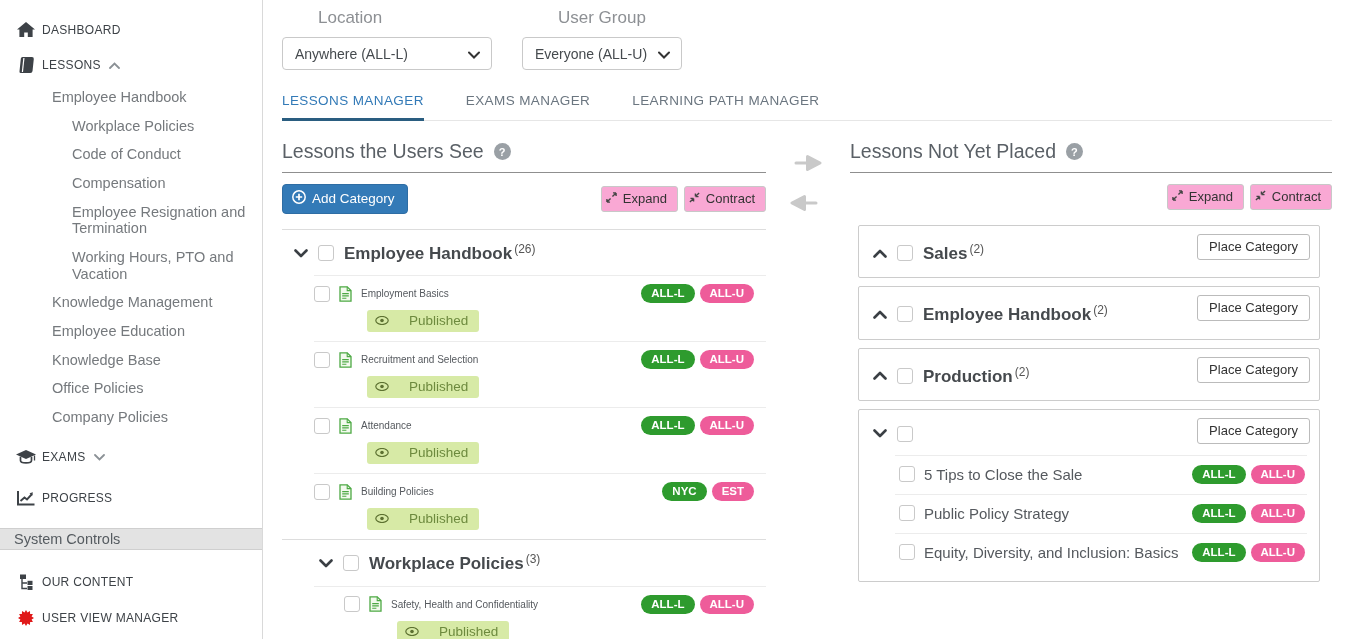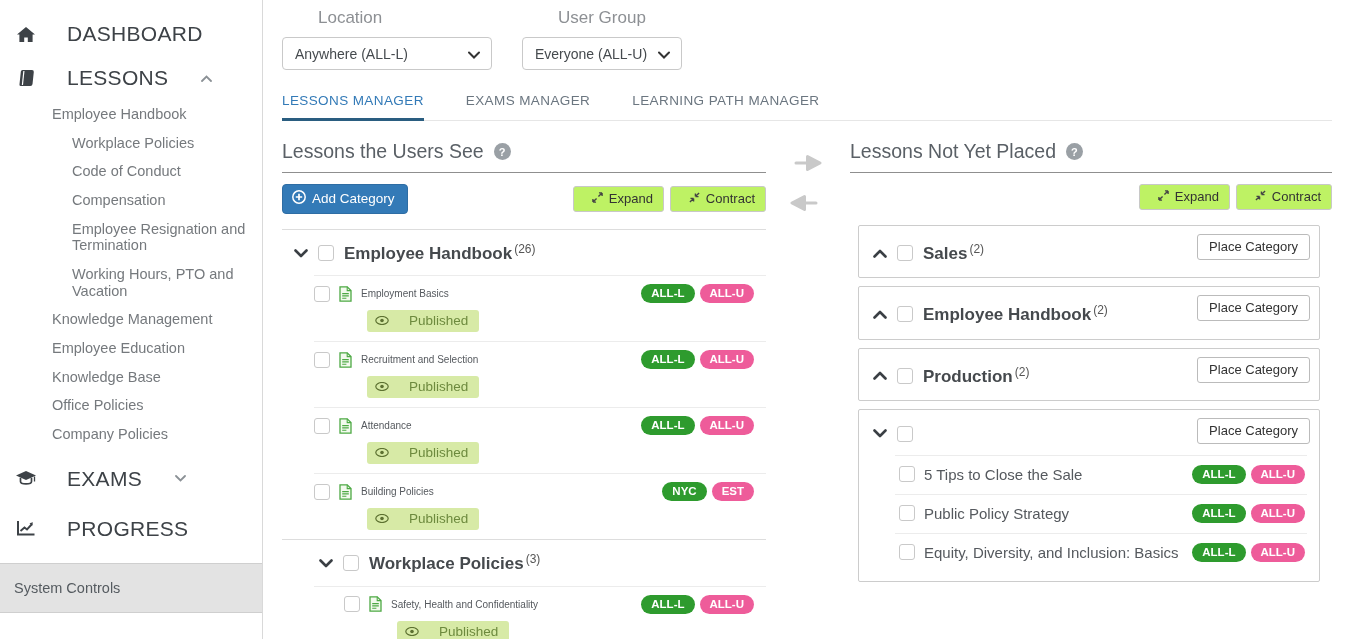--- a/index.html
+++ b/index.html
@@ -3,27 +3,27 @@
 <meta charset="utf-8">
 <style>
   * { box-sizing: border-box; }
   html,body { margin:0; padding:0; width:1352px; height:639px; overflow:hidden;
     font-family:"Liberation Sans", sans-serif; background:#fff; }
   .app { display:flex; width:1352px; height:639px; }
 
   
   .sidebar { width:263px; min-width:263px; height:639px; border-right:1px solid #d9d9d9;
     padding-top:12px; color:#3d4247; overflow:hidden; background:#fff; }
-  .nav-item { display:flex; align-items:center; gap:31px; padding:10px 16px;
-    font-size:21px; letter-spacing:.3px; color:#3d4247; cursor:pointer; }
+  .nav-item { display:flex; align-items:center; gap:6px; padding:10px 16px;
+    font-size:12px; letter-spacing:.3px; color:#3d4247; cursor:pointer; }
   .nav-item .nicon { width:20px; display:flex; justify-content:center; }
   .caret { margin-left:2px; display:inline-flex; }
   .subitem { font-size:14.5px; color:#75797d; padding:6px 14px 6px 52px; line-height:1.15; cursor:pointer; }
   .subitem.level2 { padding-left:72px; }
-  .sys-bar { margin-top:12px; height:50px; background:#e3e3e3; border-top:1px solid #cfcfcf;
+  .sys-bar { margin-top:12px; height:22px; background:#e3e3e3; border-top:1px solid #cfcfcf;
     border-bottom:1px solid #cfcfcf; display:flex; align-items:center; padding-left:14px;
     font-size:14.5px; color:#555b60; }
   .bottom-nav { margin-top:14px; }
 
   
   .main { flex:1; padding:8px 20px 0 19px; }
   .filters { display:flex; gap:30px; }
   .filter-label { font-size:17px; color:#8d9094; margin-bottom:9px;margin-left:36px; }
   .selectbox { height:33px; border:1px solid #c9c9c9; border-radius:4px; background:#fff;
     display:flex; align-items:center; justify-content:space-between; padding:0 11px 0 12px;
@@ -44,22 +44,22 @@
     font-size:11px; font-weight:bold; display:inline-flex; align-items:center; justify-content:center; cursor:pointer; }
   .tdivider { border-bottom:1px solid #8f8f8f; margin-top:9px; }
 
   .toolbar { margin-top:11px; display:flex; align-items:center; }
   .toolbar.spread { justify-content:space-between; }
   .toolbar.endy { justify-content:flex-end; }
   .tool-right { display:flex; gap:6px; }
   .btn { cursor:pointer; }
   .btn-blue { background:#337ab7; border:1px solid #2e6da4; color:#fff; font-size:13.5px;
     padding:5px 12px 6px 9px; border-radius:4px; display:inline-flex; align-items:center; gap:6px; }
-  .btn-light { background:#bef264; border:1px solid #c8c8c8; color:#333; font-size:13px;
-    padding:4px 10px 5px 18px; border-radius:3px; display:inline-flex; align-items:flex-end; gap:6px; }
+  .btn-light { background:#f9a8d4; border:1px solid #c8c8c8; color:#333; font-size:13px;
+    padding:4px 10px 5px 4px; border-radius:3px; display:inline-flex; align-items:flex-end; gap:6px; }
 
   
   .left-list { margin-top:15px; border-top:1px solid #ddd; }
   .lcat + .lcat { border-top:1px solid #ddd; }
   .lcat-head { display:flex; align-items:center; gap:10px; padding:12px 0 11px 12px; }
   .lcat-head.indent1 { padding-left:37px; }
   .cat-name { font-size:17px; font-weight:bold; color:#45494d; }
   sup.cat-count { font-size:12px; color:#555; margin-left:2px; }
   .cb { width:16px; height:16px; min-width:16px; border:1px solid #c9c9c9; border-radius:3px;
     background:#fff; display:inline-block; cursor:pointer; }

